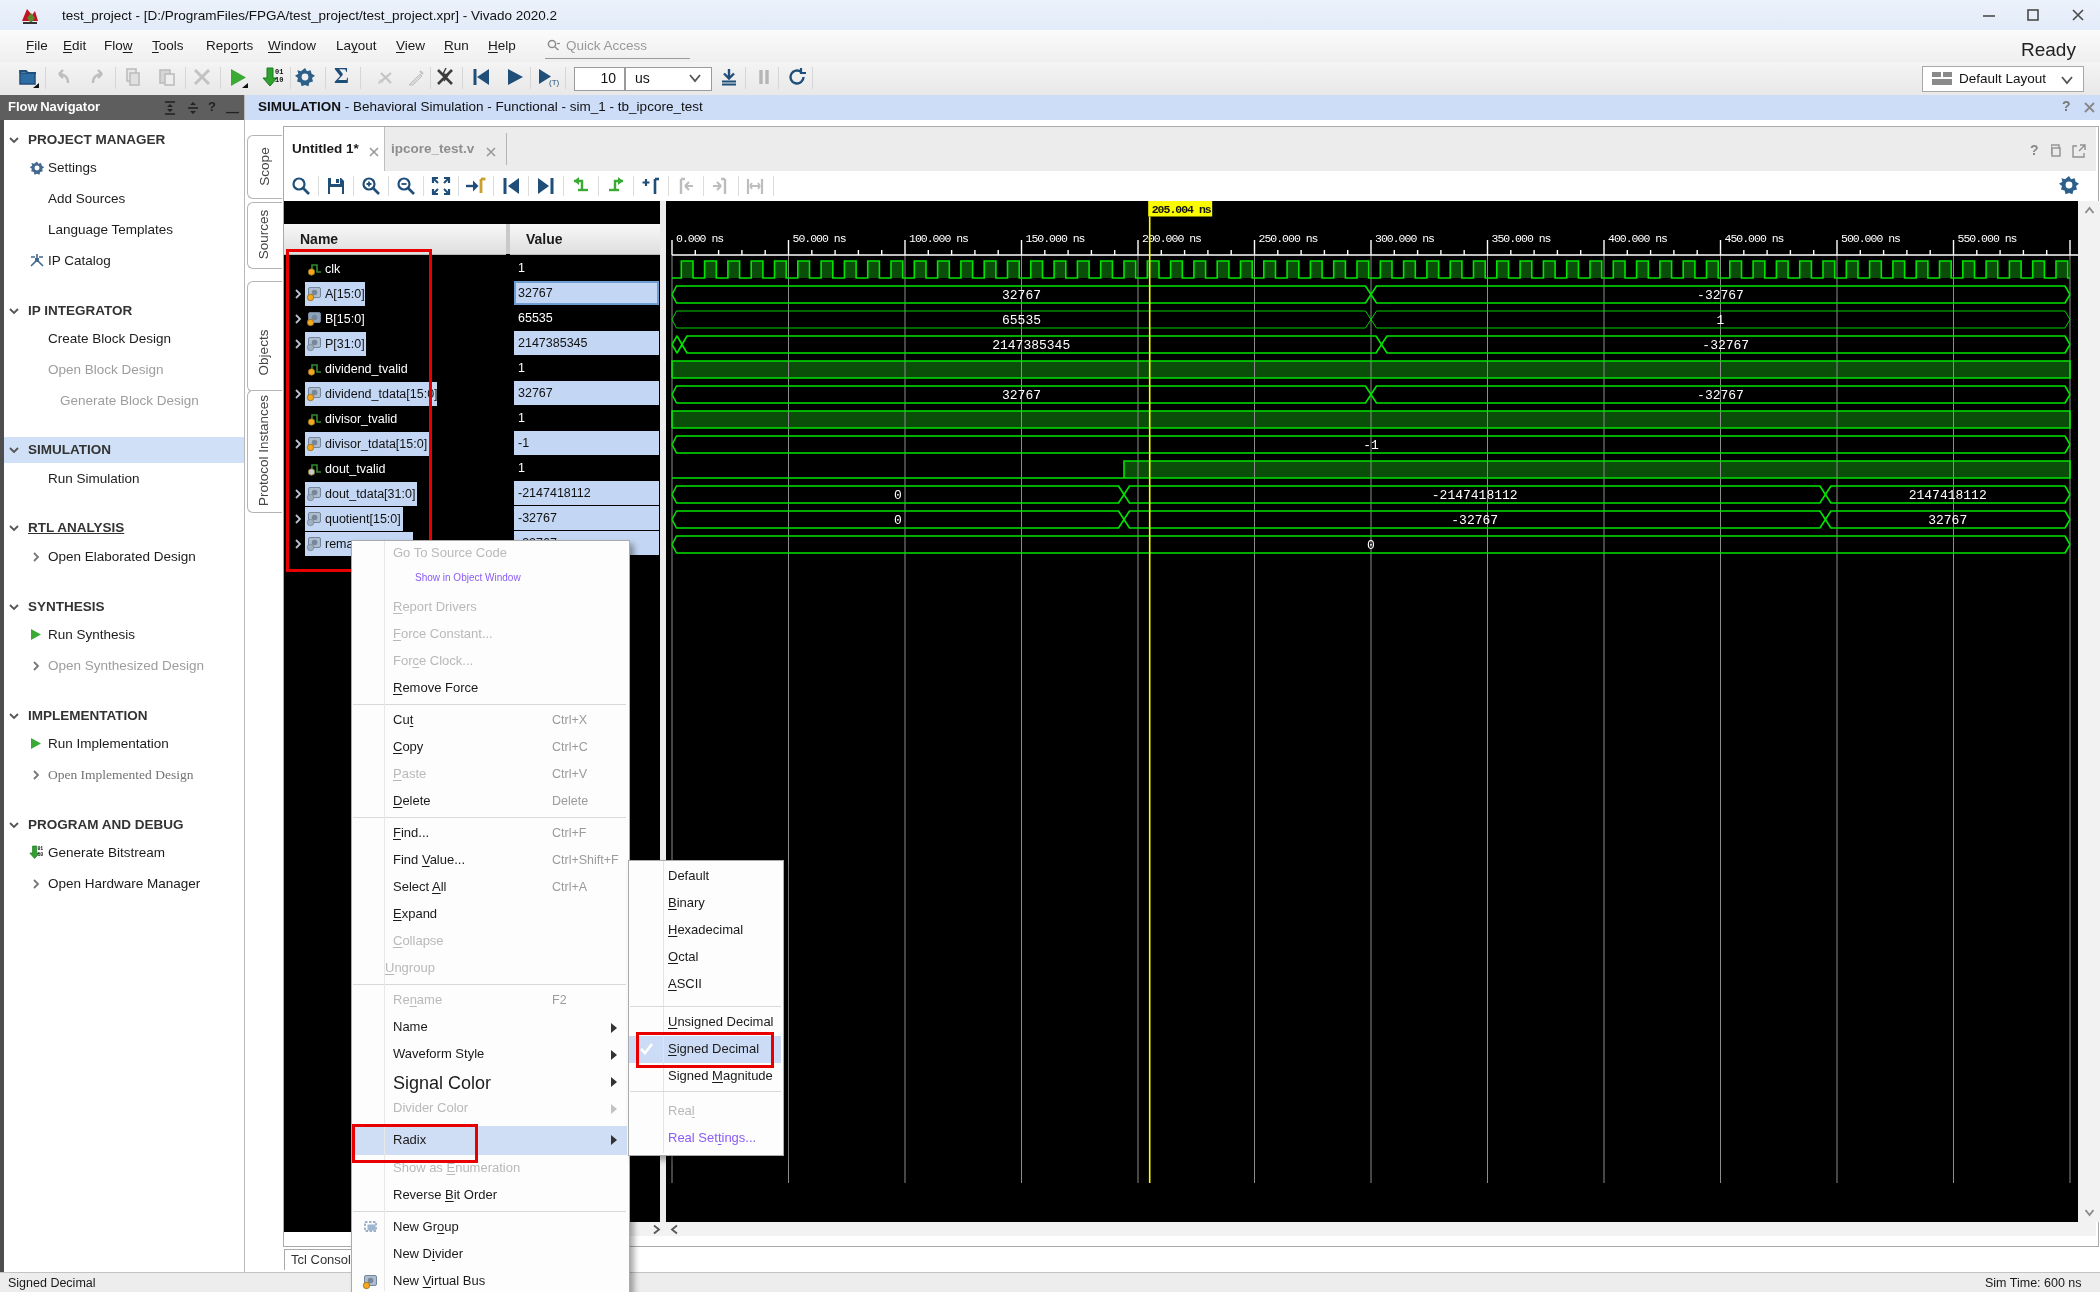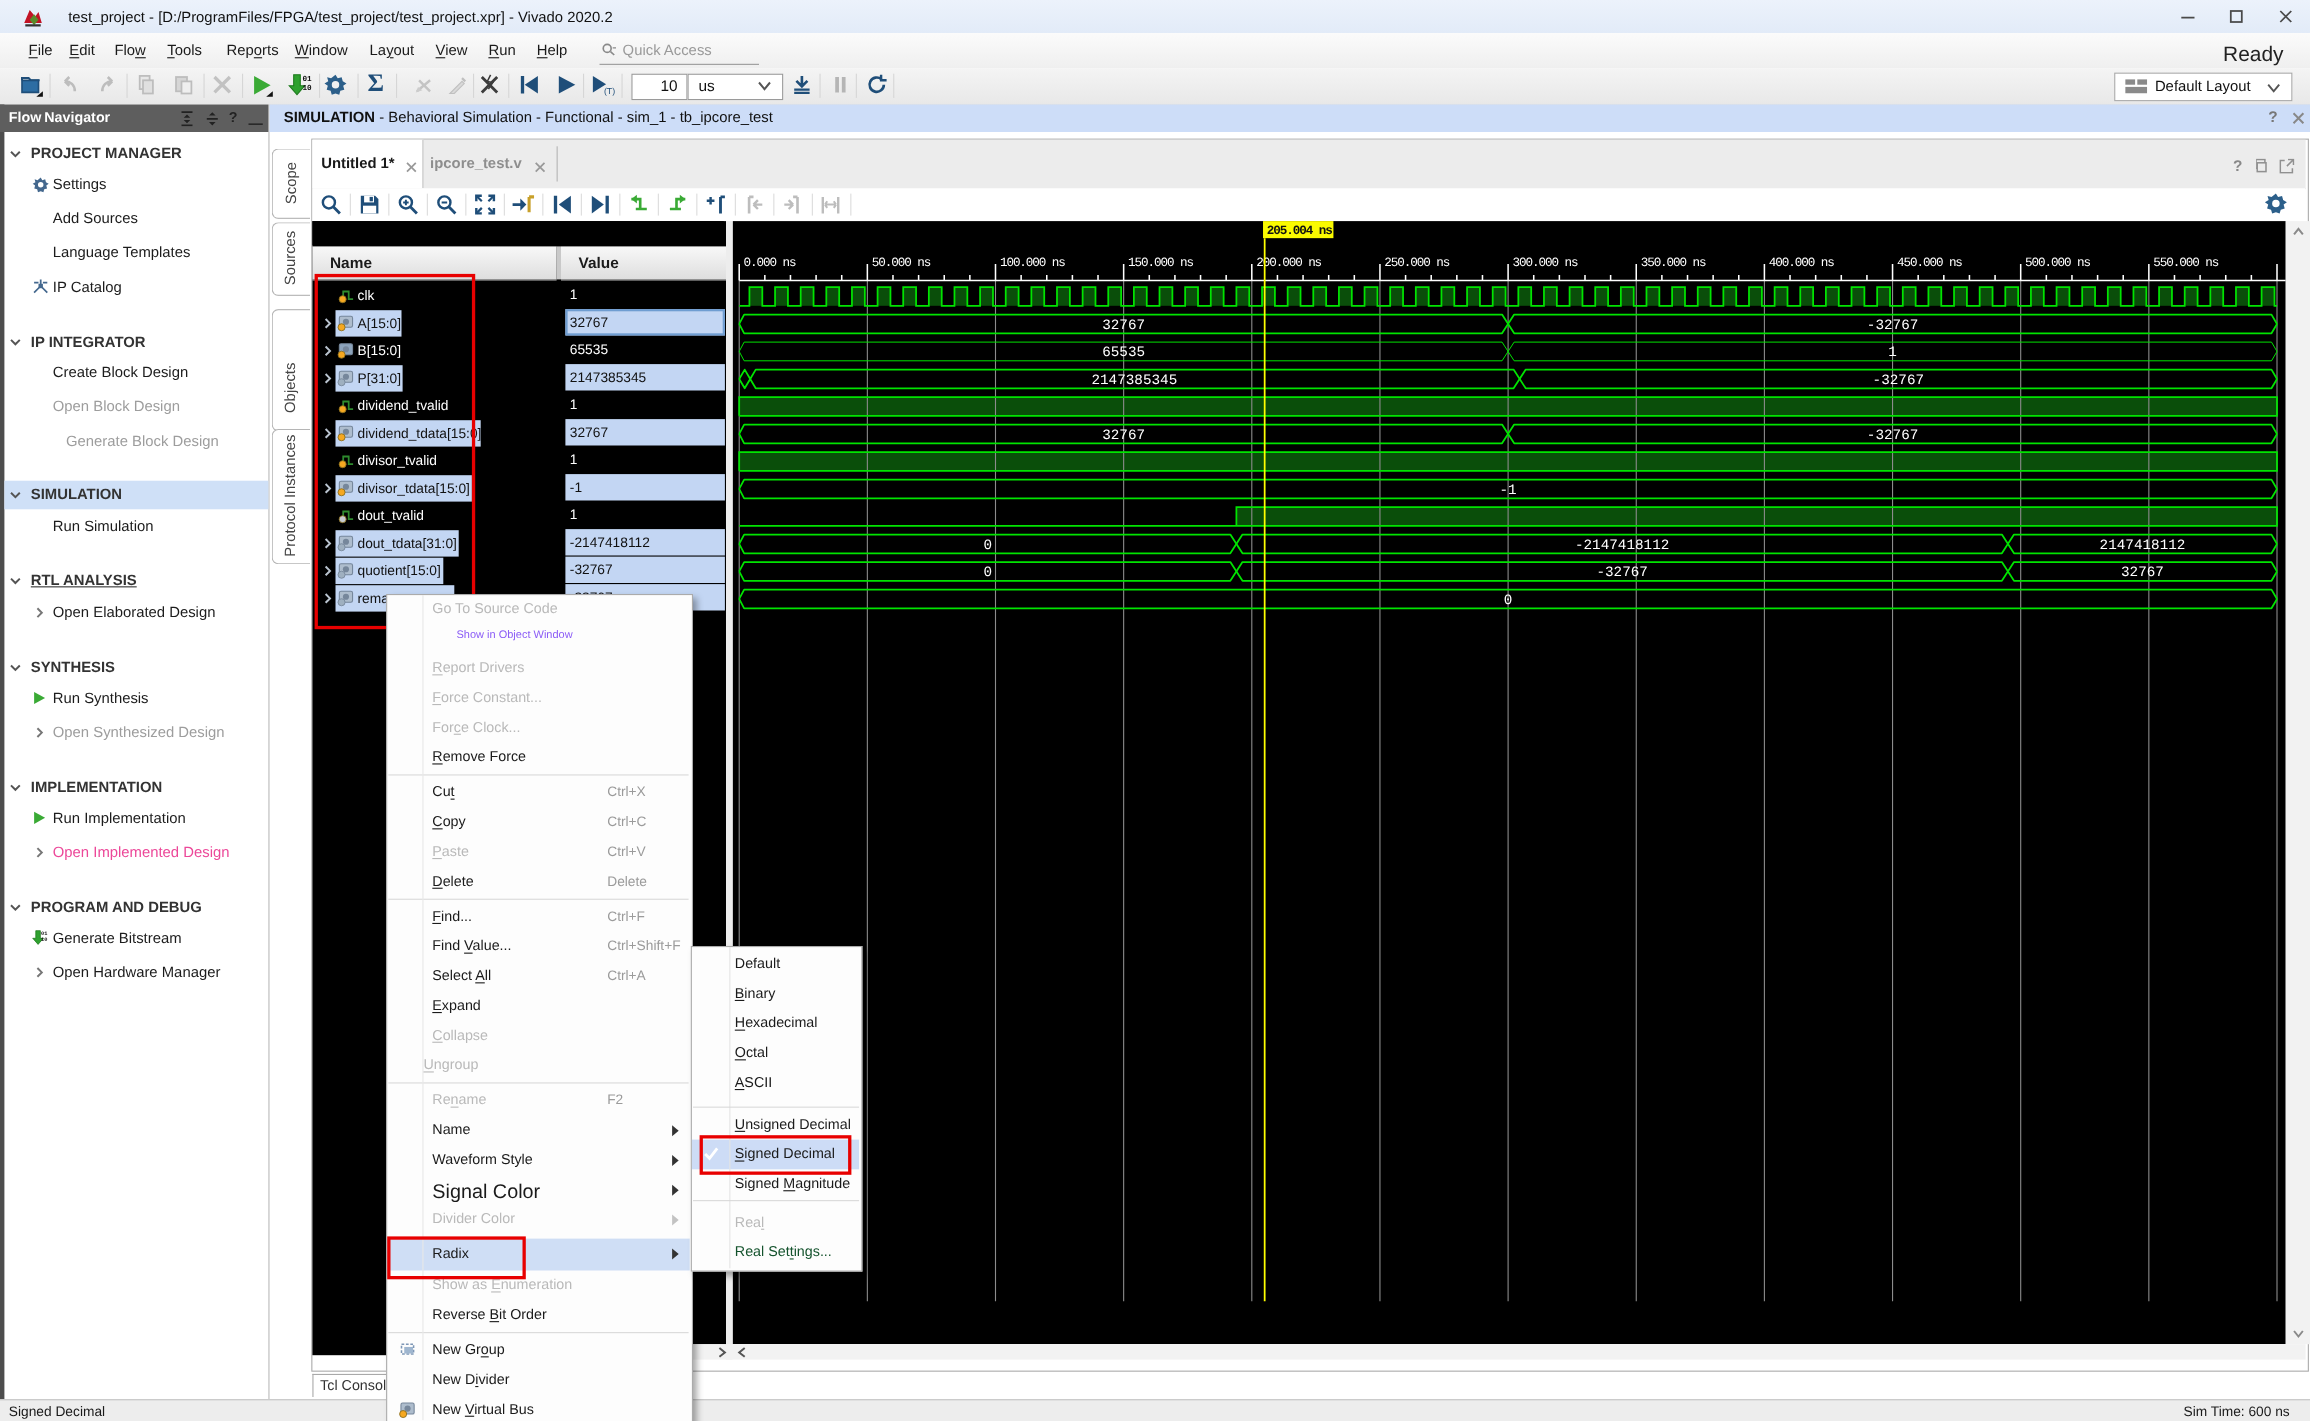--- a/index.html
+++ b/index.html
@@ -222,21 +222,21 @@
       <path d="M3,2 L13,7.5 L3,13 Z" fill="#3aaa35"></path>
     </svg>
 <div class="a" style="left:48px;top:658px;font-size:13.5px;color:#9d9d9d;">Open Synthesized Design</div>
 <svg class="a" style="left:30px;top:660px;" width="12" height="12" viewBox="0 0 12 12">
       <path d="M4,2 L8,6 L4,10" fill="none" stroke="#777" stroke-width="1.8"></path>
     </svg>
 <div class="a" style="left:48px;top:736px;font-size:13.5px;color:#1c1c1c;">Run Implementation</div>
 <svg class="a" style="left:28px;top:736px;" width="15" height="15" viewBox="0 0 15 15">
       <path d="M3,2 L13,7.5 L3,13 Z" fill="#3aaa35"></path>
     </svg>
-<div class="a" style="left:48px;top:767px;font-size:13.5px;color:#ec4899;">Open Implemented Design</div>
+<div class="a" style="left:48px;top:767px;font-size:13.5px;color:#737373;font-family:Liberation Serif, serif;">Open Implemented Design</div>
 <svg class="a" style="left:30px;top:769px;" width="12" height="12" viewBox="0 0 12 12">
       <path d="M4,2 L8,6 L4,10" fill="none" stroke="#777" stroke-width="1.8"></path>
     </svg>
 <div class="a" style="left:48px;top:845px;font-size:13.5px;color:#1c1c1c;">Generate Bitstream</div>
 <svg class="a" style="left:27px;top:844px;" width="18" height="18" viewBox="0 0 26 26">
       <path d="M8,3 v10 h-4 l7,8 l7,-8 h-4 v-10 z" fill="#2fa12f" stroke="#1d7a1d" stroke-width="1"></path>
       <text x="15" y="9" font-family="Liberation Mono" font-size="7" font-weight="bold" fill="#111">01</text>
       <text x="15" y="17" font-family="Liberation Mono" font-size="7" font-weight="bold" fill="#111">10</text>
     </svg>
 <div class="a" style="left:48px;top:876px;font-size:13.5px;color:#1c1c1c;">Open Hardware Manager</div>
@@ -795,15 +795,15 @@
 <div class="a" style="left:668px;top:976px;font-size:13px;color:#1a1a1a;z-index:56;"><u>A</u>SCII</div>
 <div class="a" style="left:630px;top:1006px;width:151px;height:1px;background:#d9d9d9;z-index:56;"></div>
 <div class="a" style="left:668px;top:1014px;font-size:13px;color:#1a1a1a;z-index:56;"><u>U</u>nsigned Decimal</div>
 <div class="a" style="left:668px;top:1041px;font-size:13px;color:#1a1a1a;z-index:56;"><u>S</u>igned Decimal</div>
 <svg class="a" style="left:639px;top:1041px;z-index:56;" width="15" height="15" viewBox="0 0 15 15">
       <path d="M2,8 L6,12 L13,3" fill="none" stroke="#fff" stroke-width="2.6"></path>
     </svg>
 <div class="a" style="left:668px;top:1068px;font-size:13px;color:#1a1a1a;z-index:56;">Signed <u>M</u>agnitude</div>
 <div class="a" style="left:630px;top:1091px;width:151px;height:1px;background:#d9d9d9;z-index:56;"></div>
 <div class="a" style="left:668px;top:1103px;font-size:13px;color:#b9b9b9;z-index:56;">Rea<u>l</u></div>
-<div class="a" style="left:668px;top:1130px;font-size:13px;color:#14532d;z-index:56;">Real Set<u>t</u>ings...</div>
+<div class="a" style="left:668px;top:1130px;font-size:13px;color:#8b5cf6;z-index:56;">Real Set<u>t</u>ings...</div>
 <div class="a" style="left:352px;top:1124px;width:120px;height:33px;border:3px solid #e80000;z-index:60;"></div>
 <div class="a" style="left:636px;top:1032px;width:132px;height:30px;border:3px solid #e80000;z-index:60;"></div>
 </div>
 </body></html>

